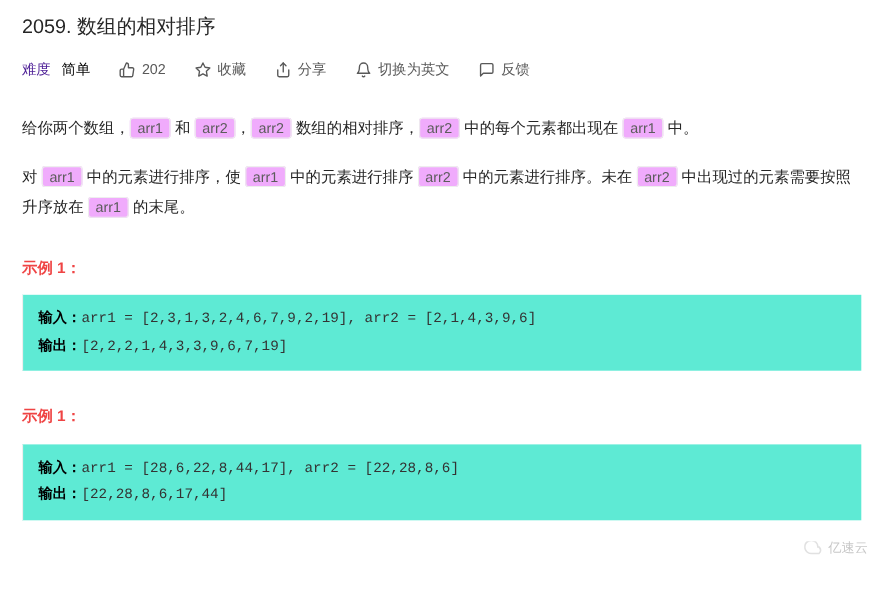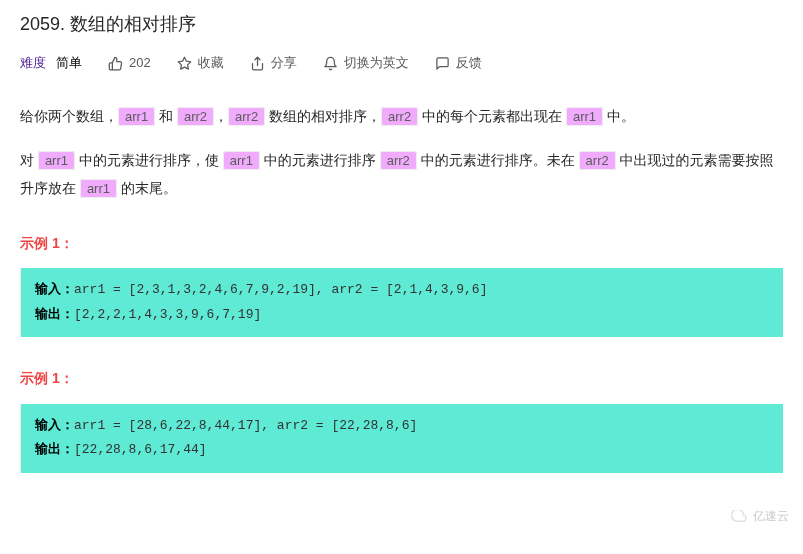--- a/index.html
+++ b/index.html
@@ -59,21 +59,21 @@
       font-size: 13px;
       color: #333;
       margin-bottom: 10px;
       white-space: pre-wrap;
       line-height: 1.9;
     }
     .code-block strong { font-weight: 700; color: #000; }
     .watermark {
       position: fixed;
       right: 14px;
-      bottom: 28px;
+      bottom: 46px;
       font-size: 12px;
       color: #c8c8c8;
       display: flex;
       align-items: center;
       gap: 4px;
     }
     .watermark svg { opacity: 0.55; }
   </style>
 </head>
 <body>

